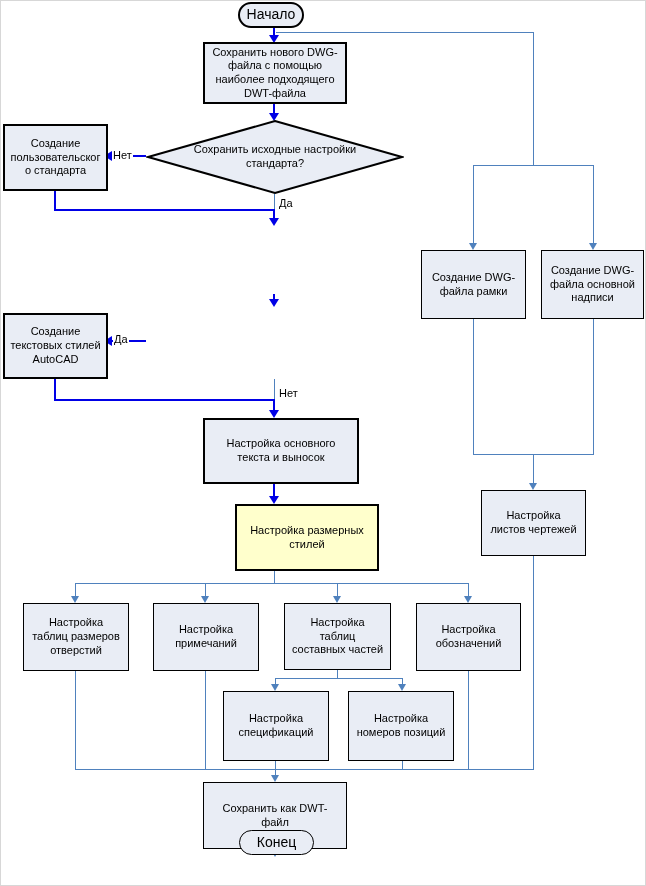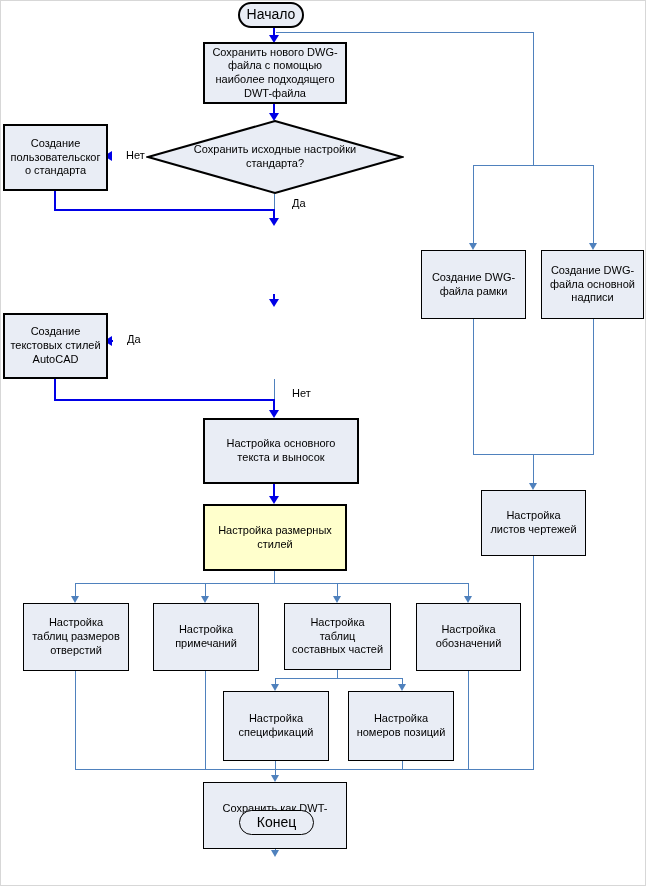--- a/index.html
+++ b/index.html
@@ -8,34 +8,34 @@
   }
   html,body{margin:0;padding:0;background:#fff;}
   .canvas{position:relative;width:646px;height:886px;box-sizing:border-box;
     background:#ffffff;border:1px solid #d7d7d7;
     font-family:"Liberation Sans",sans-serif;color:#000;overflow:hidden;}
   .node{position:absolute;box-sizing:border-box;background:var(--box-fill);
     border:2px solid var(--border);display:flex;align-items:center;justify-content:center;
     text-align:center;font-size:11px;line-height:1.25;white-space:pre-line;padding:2px;}
   .thin{border-width:1px;}
   .term{border-radius:13px;font-size:14px;}
-  .hl{background:var(--hl-fill);}
+  .hl{background:var(--hl-fill);margin-left:32px;}
   .diamond{position:absolute;}
   .diamond svg{display:block;}
   .dlabel{position:absolute;inset:0;display:flex;align-items:center;justify-content:center;
     text-align:center;font-size:11px;line-height:1.25;white-space:pre-line;}
   .ln{position:absolute;background:var(--conn);}
   .hline{height:1px;} .vline{width:1px;}
   .flow{background:var(--flow);}
   .flow.hline{height:2px;} .flow.vline{width:2px;}
   .ah{position:absolute;width:0;height:0;background:transparent;}
   .ah-down{border-left:4px solid transparent;border-right:4px solid transparent;border-top:7px solid var(--conn);}
   .ah-down.fl{border-left:5px solid transparent;border-right:5px solid transparent;border-top:8px solid var(--flow);}
   .ah-left{border-top:5px solid transparent;border-bottom:5px solid transparent;border-right:8px solid var(--flow);}
-  .elabel{position:absolute;font-size:11px;line-height:12px;background:#fff;padding:0 14px;}
+  .elabel{position:absolute;font-size:11px;line-height:12px;background:#fff;padding:0 1px;}
 </style>
 </head>
 <body>
 
 <div class="canvas">
 
   <div class="ln hline" style="left:275px;top:31px;width:257px;"></div>
   <div class="ln vline" style="left:532px;top:31px;height:133px;"></div>
   <div class="ln hline" style="left:472px;top:164px;width:121px;"></div>
   <div class="ln vline" style="left:472px;top:164px;height:78px;"></div>
@@ -160,15 +160,15 @@
 обозначений</div>
 
   <div class="node thin" style="left:222px;top:690px;width:106px;height:70px;">Настройка
 спецификаций</div>
   <div class="node thin" style="left:347px;top:690px;width:106px;height:70px;">Настройка
 номеров позиций</div>
 
   <div class="node thin" style="left:202px;top:781px;width:144px;height:67px;">Сохранить как DWT-
 файл</div>
 
-  <div class="node term thin" style="left:238px;top:809px;width:75px;height:25px;">Конец</div>
+  <div class="node term thin" style="left:238px;top:829px;width:75px;height:25px;">Конец</div>
 
 </div>
 
 </body></html>

